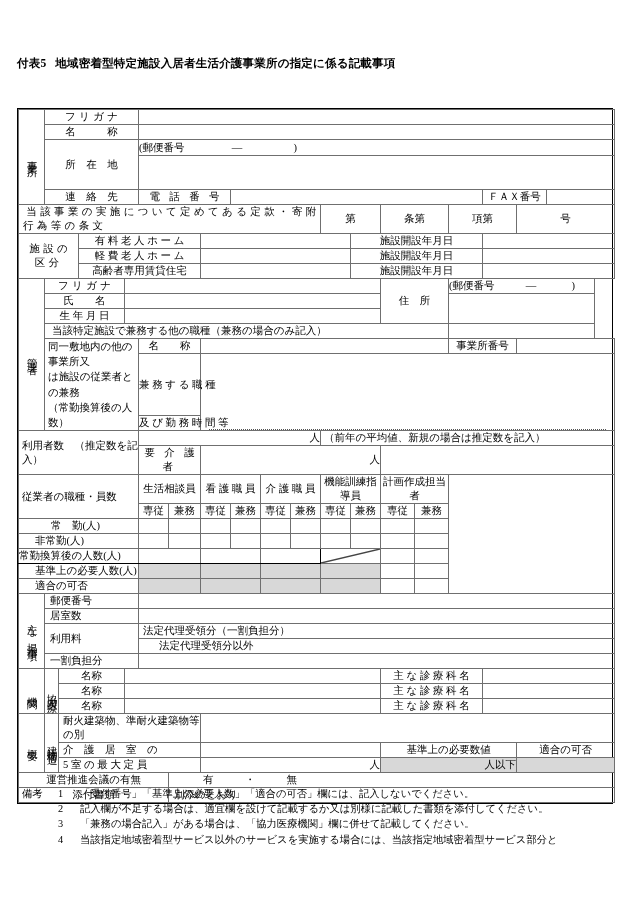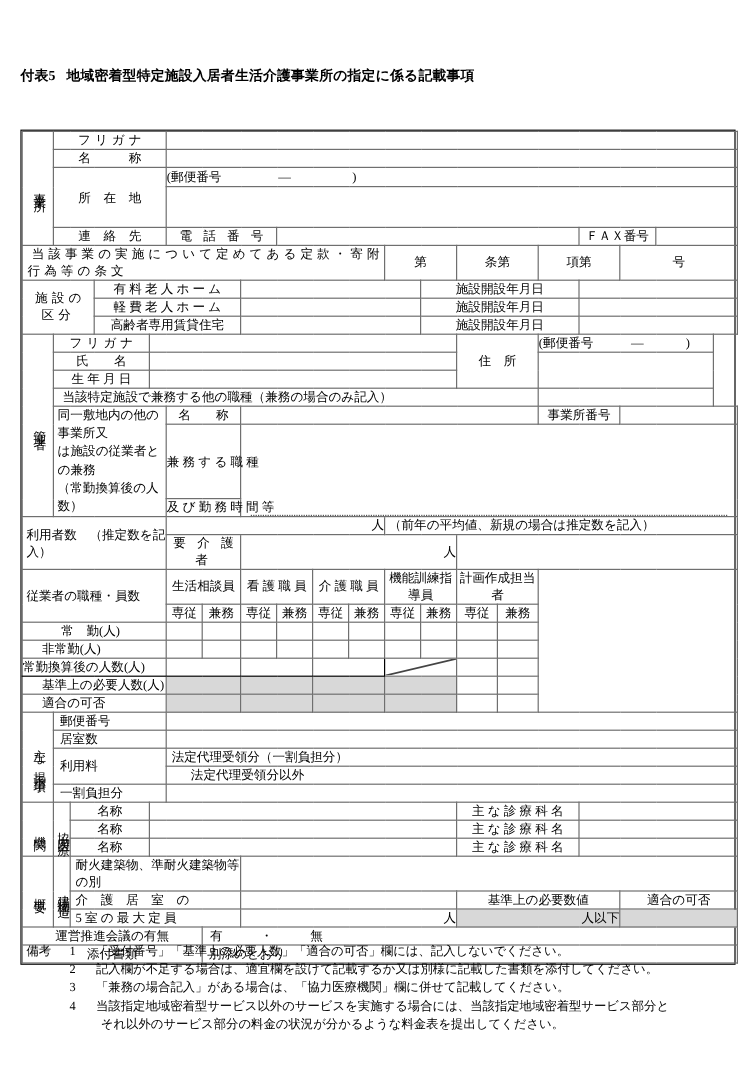--- a/index.html
+++ b/index.html
@@ -416,21 +416,21 @@
       <td colspan="5" class="l" style="padding-left:4px">5 室 の 最 大 定 員</td>
       <td colspan="6" class="r">
         <span>人</span>
       </td>
       <td colspan="4" class="r shade">人以下</td>
       <td colspan="3" class="shade"></td>
     </tr>
 
     <tr>
       <td colspan="6" class="t">運営推進会議の有無</td>
-      <td colspan="14" class="l" style="padding-left:6px">
+      <td colspan="14" class="l" style="padding-left:34px">
         <span>有</span>
         <span style="display:inline-block;width:26px"></span>
         <span>・</span>
         <span style="display:inline-block;width:26px"></span>
         <span>無</span>
       </td>
     </tr>
 
     <tr>
       <td colspan="6" class="t">添付書類</td>
@@ -454,16 +454,15 @@
     <div class="rem-row">
       <div class="rem-head"></div>
       <div class="rem-num">3</div>
       <div class="rem-txt">「兼務の場合記入」がある場合は、「協力医療機関」欄に併せて記載してください。</div>
     </div>
     <div class="rem-row">
       <div class="rem-head"></div>
       <div class="rem-num">4</div>
       <div class="rem-txt">当該指定地域密着型サービス以外のサービスを実施する場合には、当該指定地域密着型サービス部分と</div>
     </div>
-    <div class="rem-cont">それ以外のサービス部分の料金の状況が分かるような料金表を提出してください。</div>
   </div>
 
 </div>
 
 </body></html>

